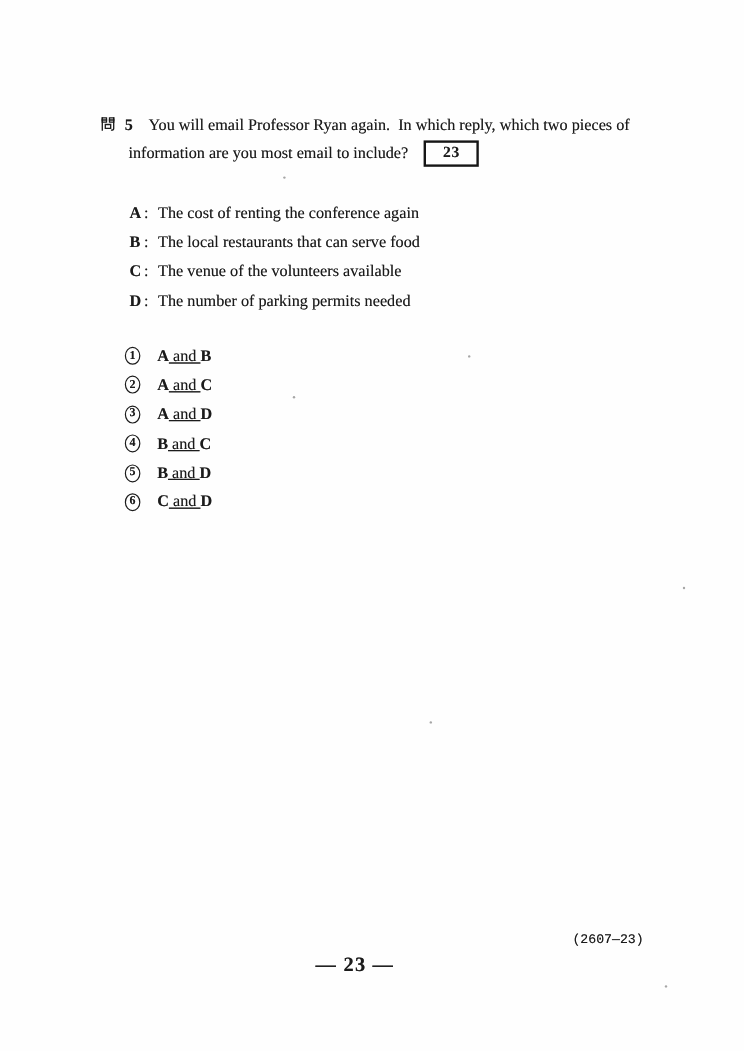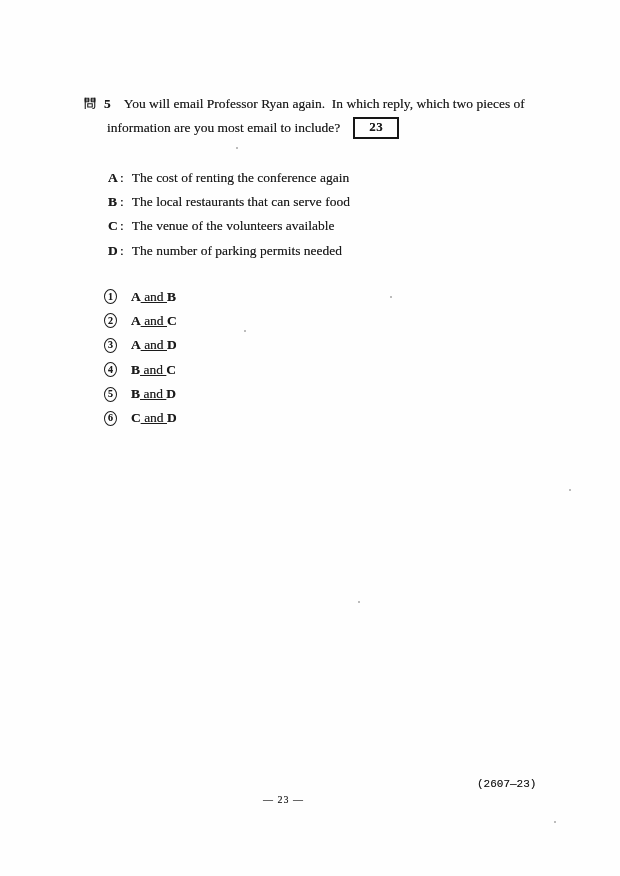--- a/index.html
+++ b/index.html
@@ -112,23 +112,24 @@
     line-height: 1;
   }
   .choice-letter { font-weight: 700; }
   .choice-conj { font-weight: 400; text-decoration: underline; }
 
   
   .footer-page {
     position: absolute;
     top: 794px;
     left: 263px;
-    font-size: 10px;
+    font-size: 17px;
     letter-spacing: 1px;
     white-space: pre;
+    font-weight: bold;
   }
   .footer-code {
     position: absolute;
     top: 778px;
     left: 477px;
     font-size: 11px;
     font-family: Liberation Mono, monospace;
   }
 
   

